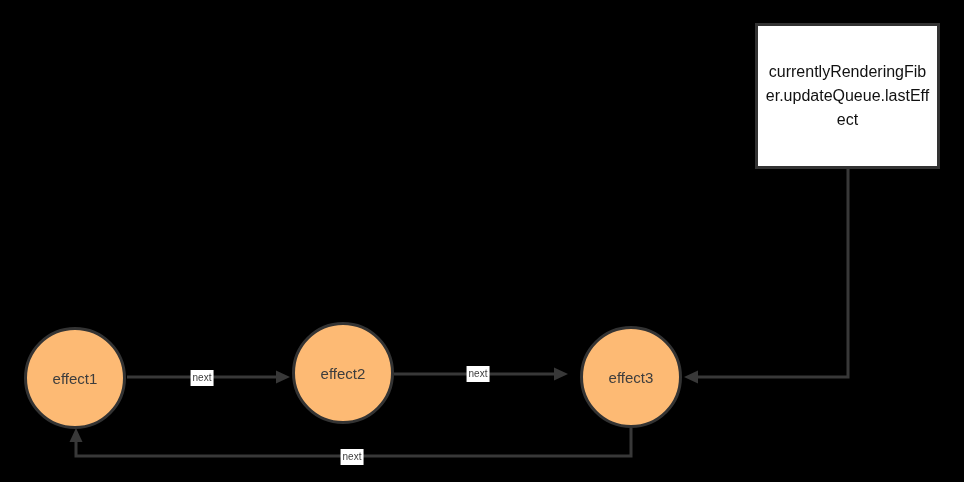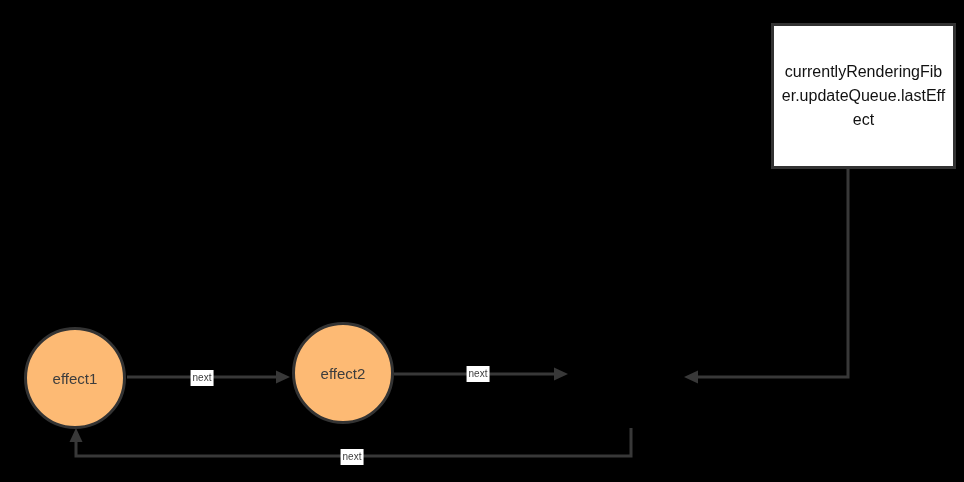--- a/index.html
+++ b/index.html
@@ -54,21 +54,20 @@
     display: flex;
     align-items: center;
     justify-content: center;
     text-align: center;
     padding: 6px 7px;
     font-size: 16px;
     line-height: 24px;
     color: #111111;
     word-break: break-all;
     z-index: 2;
-    margin-left: 16px;
   }
   .edge-label {
     position: absolute;
     transform: translate(-50%, -50%);
     background: #ffffff;
     color: #3d3d3d;
     font-size: 10px;
     line-height: 16px;
     padding: 0 2px;
     white-space: nowrap;
@@ -110,20 +109,23 @@
   </div>
 
   <div class="node n1">
     <span>effect1</span>
   </div>
 
   <div class="node n2">
     <span>effect2</span>
   </div>
 
+  <div class="node n3">
+    <span>effect3</span>
+  </div>
 
   <div class="edge-label lbl-next1">next</div>
 
   <div class="edge-label lbl-next2">next</div>
 
   <div class="edge-label lbl-next3">next</div>
 
 
 </div>
 

